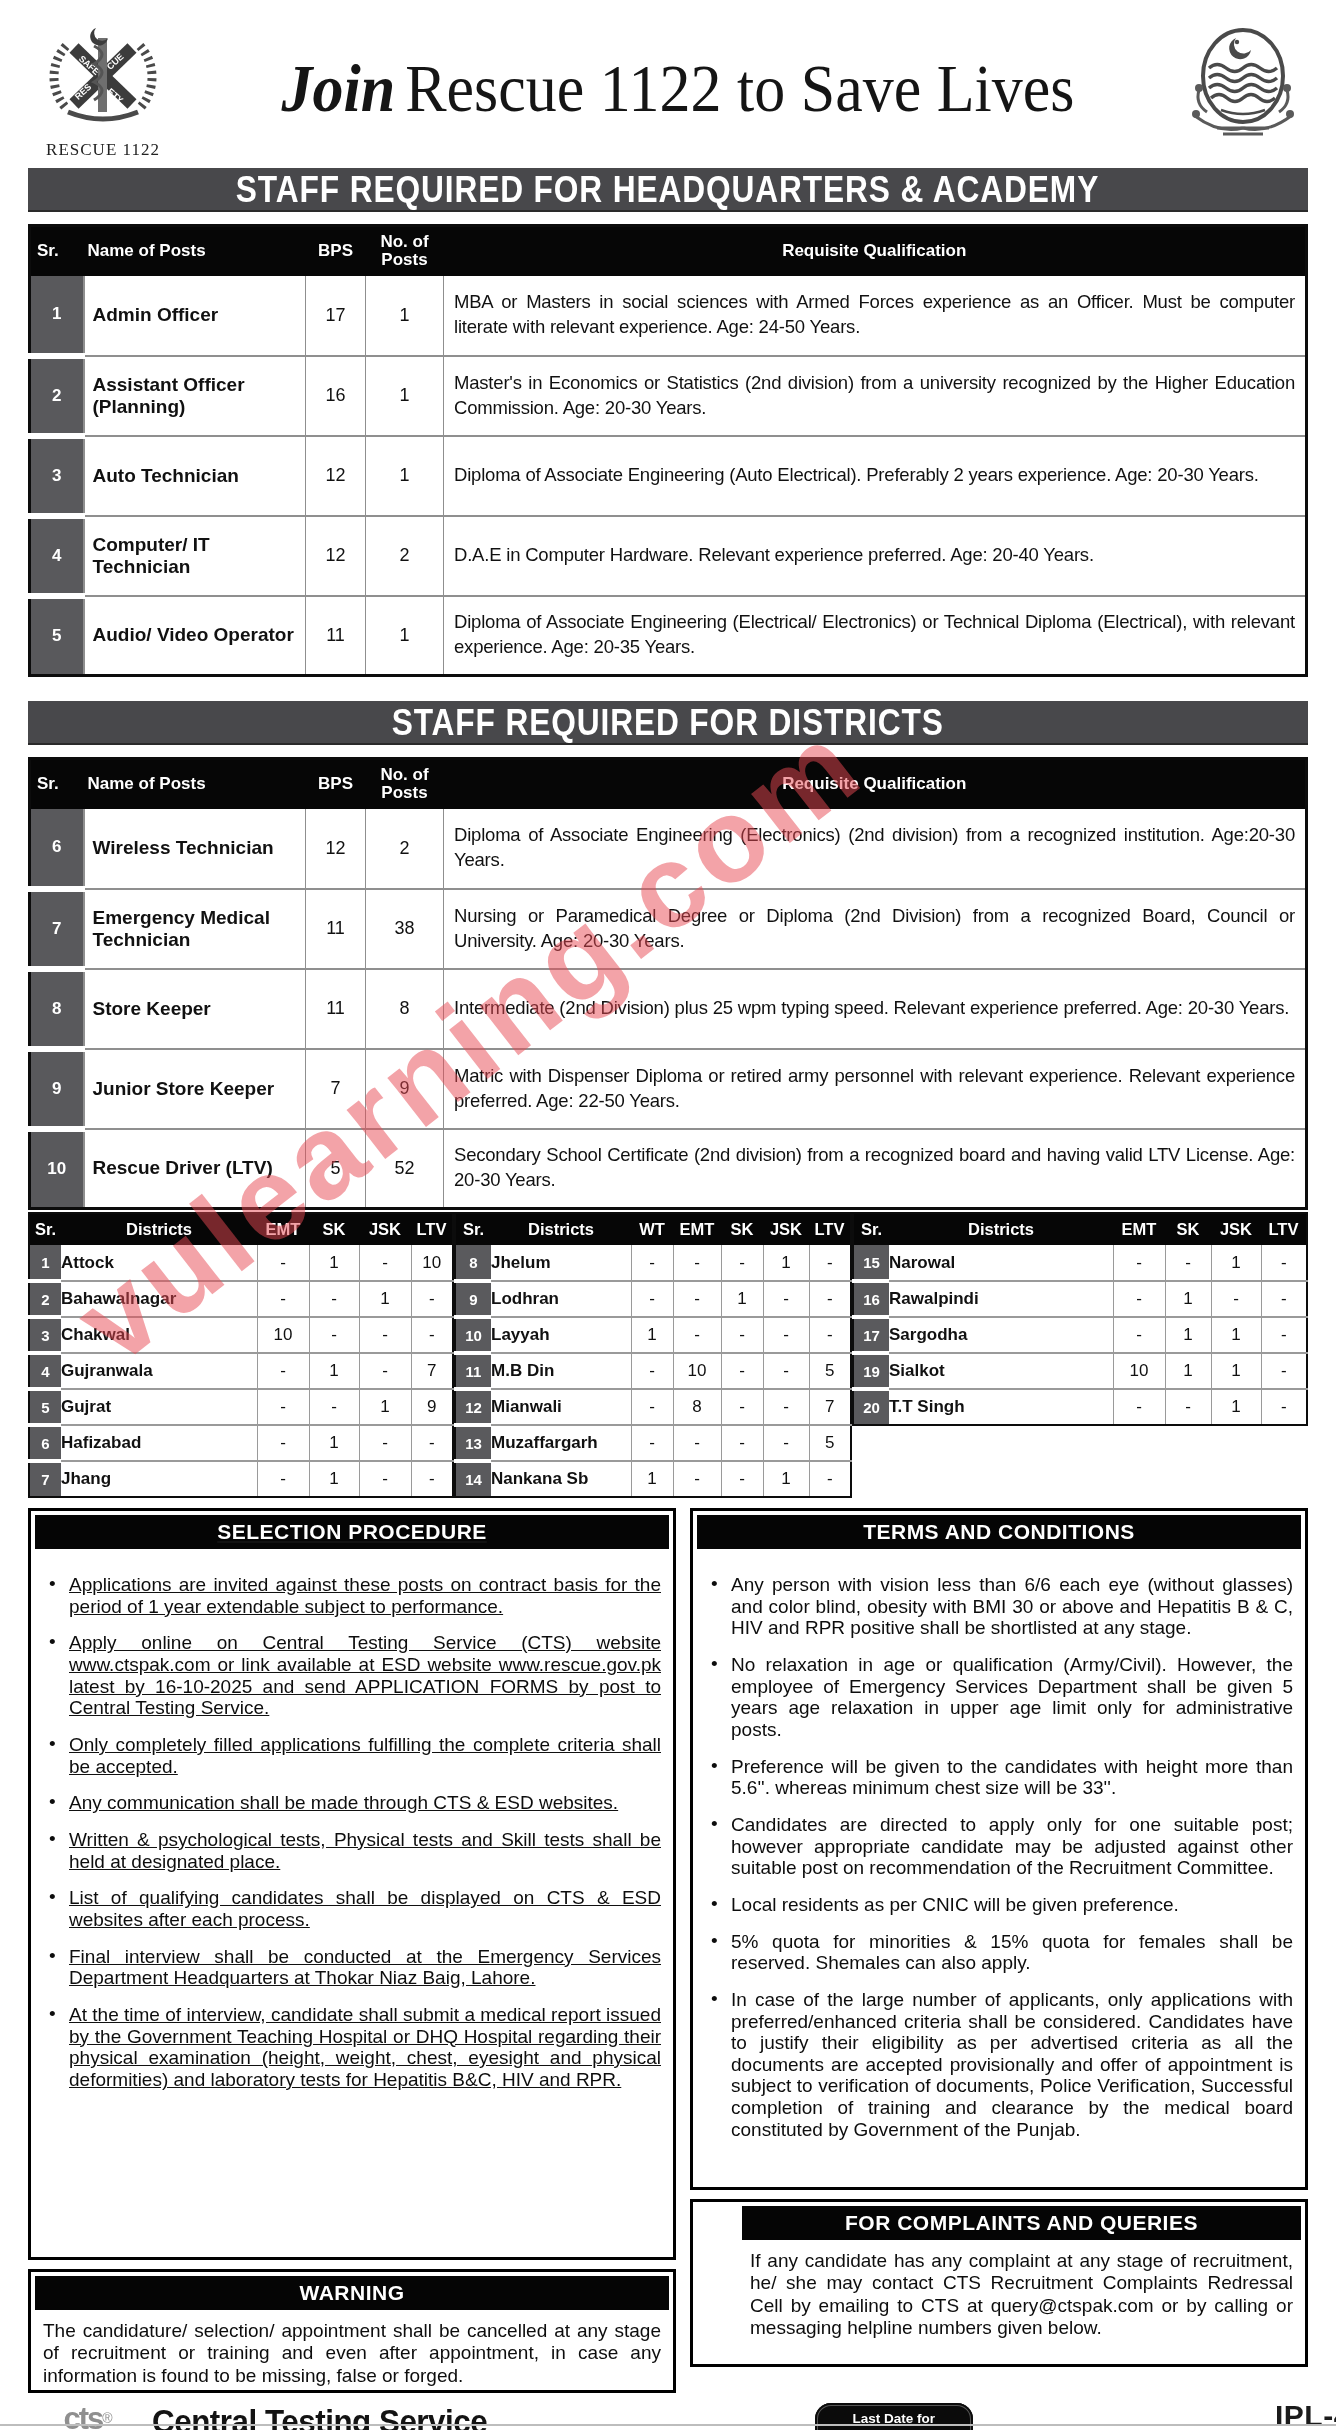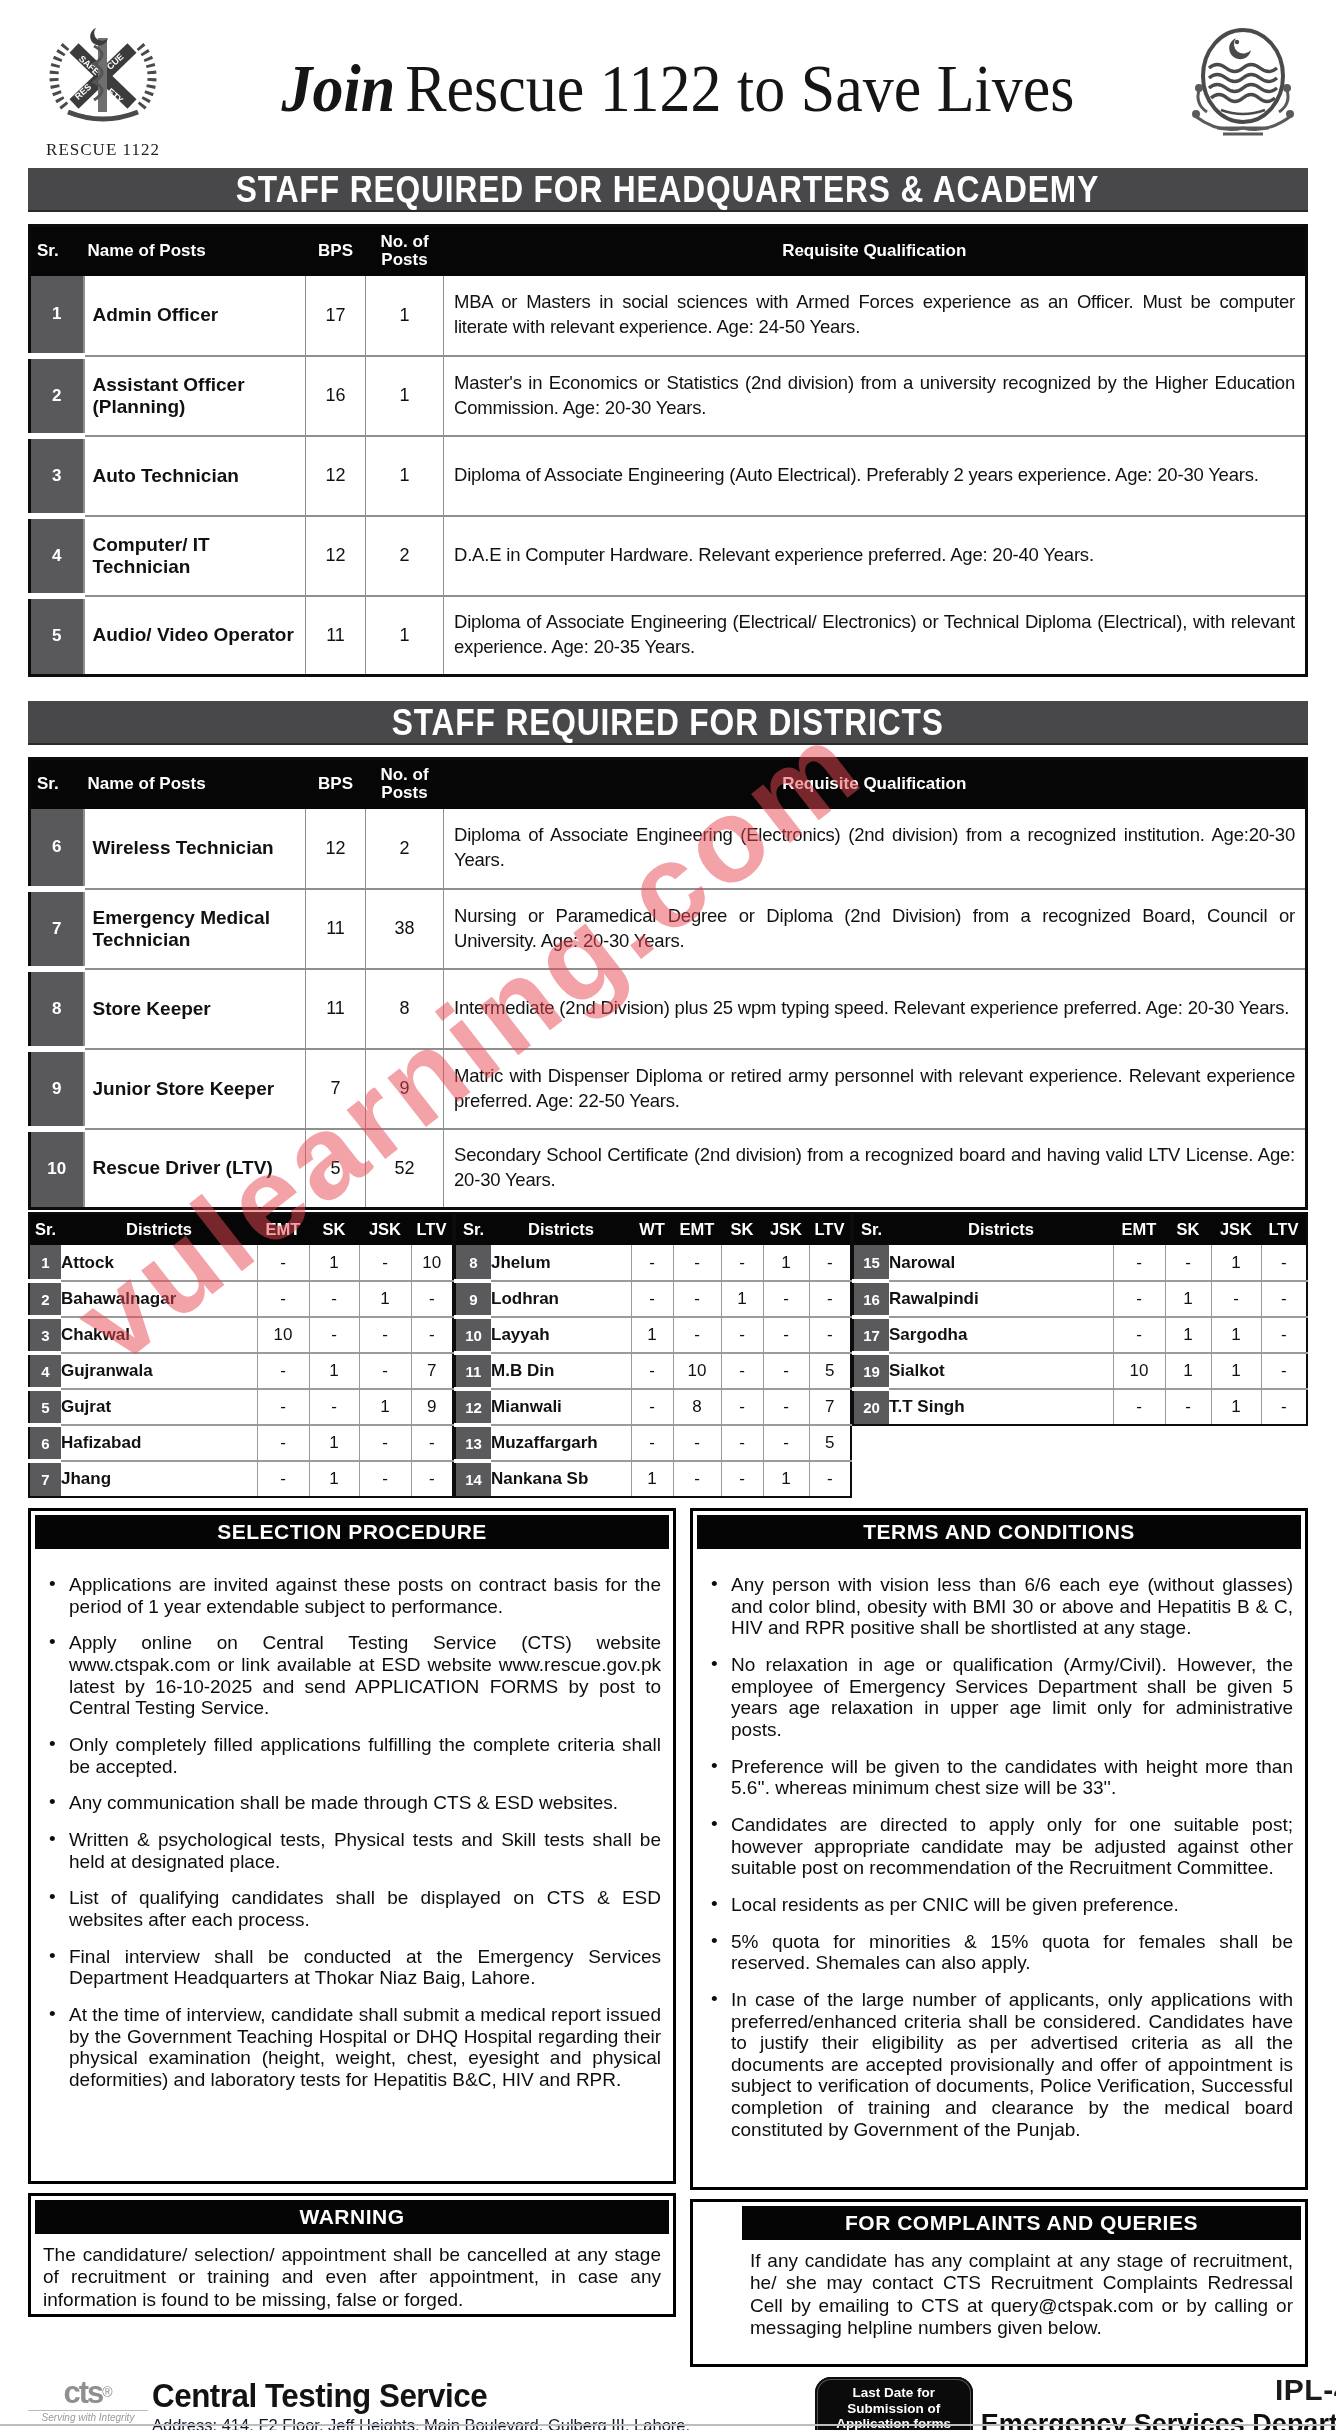--- a/index.html
+++ b/index.html
@@ -65,21 +65,21 @@
   .col-left { width:648px; }
   .col-right { width:618px; }
   .box { border:3px solid #000; background:#fff; }
   .box-head {
     background:#050505; color:#fff; text-align:center; font-weight:bold;
     font-size:21px; height:34px; line-height:34px; margin:4px; letter-spacing:0.5px;
   }
   .box-body { padding:6px 12px 8px 12px; }
   .bullet { position:relative; padding-left:26px; margin:15px 0; font-size:19px; line-height:1.14; text-align:justify; color:#0d0d0d; }
   .bullet .dot { position:absolute; left:6px; top:-1px; font-size:19px; }
-  #selection-box { height:676px; overflow:hidden; }
+  #selection-box { height:752px; overflow:hidden;text-decoration:underline; }
   #terms-box { height:682px; overflow:hidden; }
   #warning-box { margin-top:9px; height:124px; overflow:hidden; }
   #complaints-box { margin-top:9px; height:168px; overflow:hidden;padding-left:45px; }
   .plain-text { font-size:19px; line-height:1.18; text-align:justify; padding:6px 12px; color:#0d0d0d; }
 
   
   .footer { display:flex; margin-top:10px; align-items:flex-start; }
   .f-left { width:812px; }
   .cts-row { display:flex; align-items:flex-start; }
   .cts-logo { width:120px; text-align:center; line-height:0.9; padding-top:2px; }

